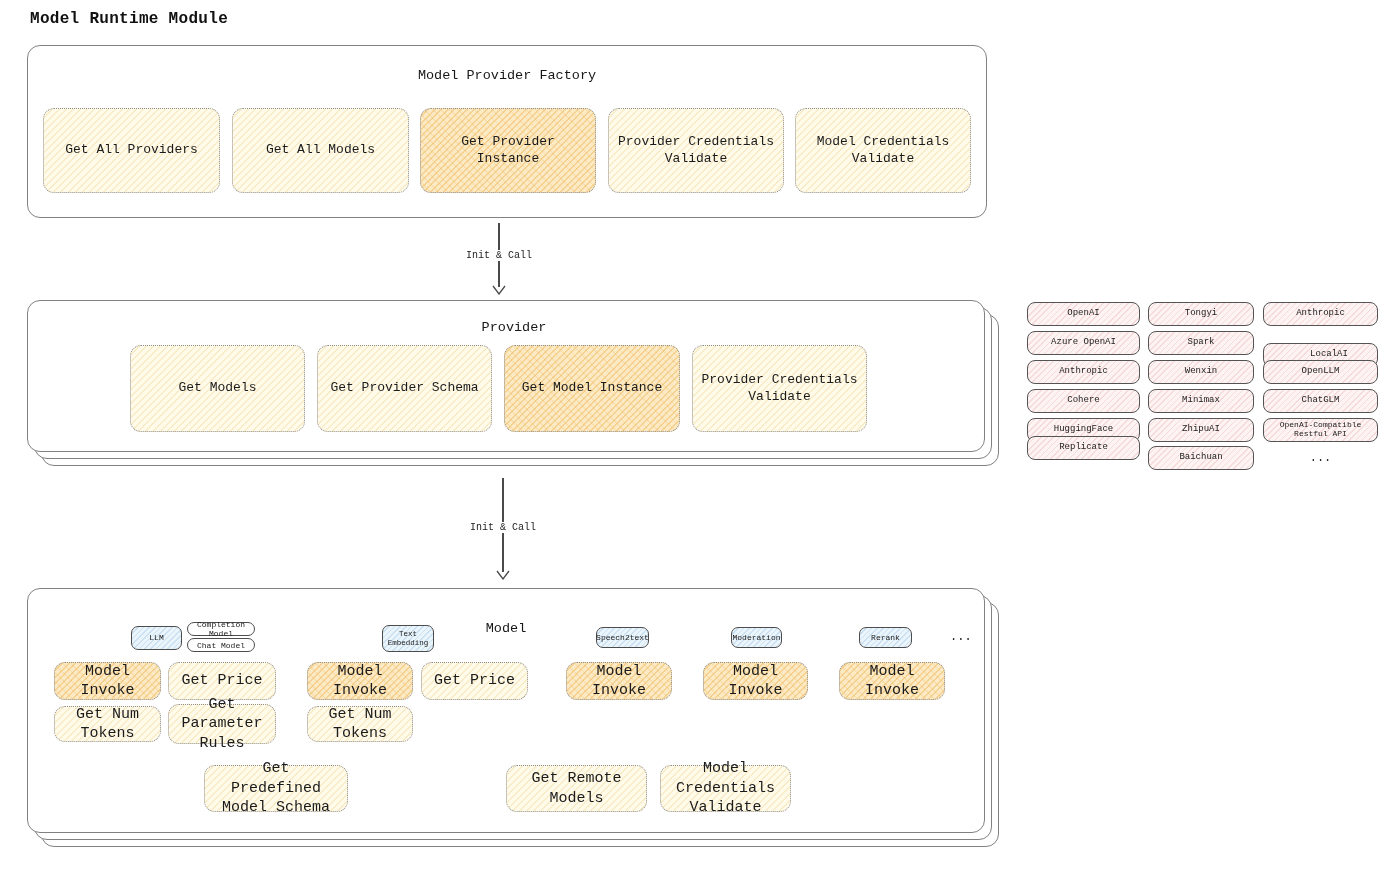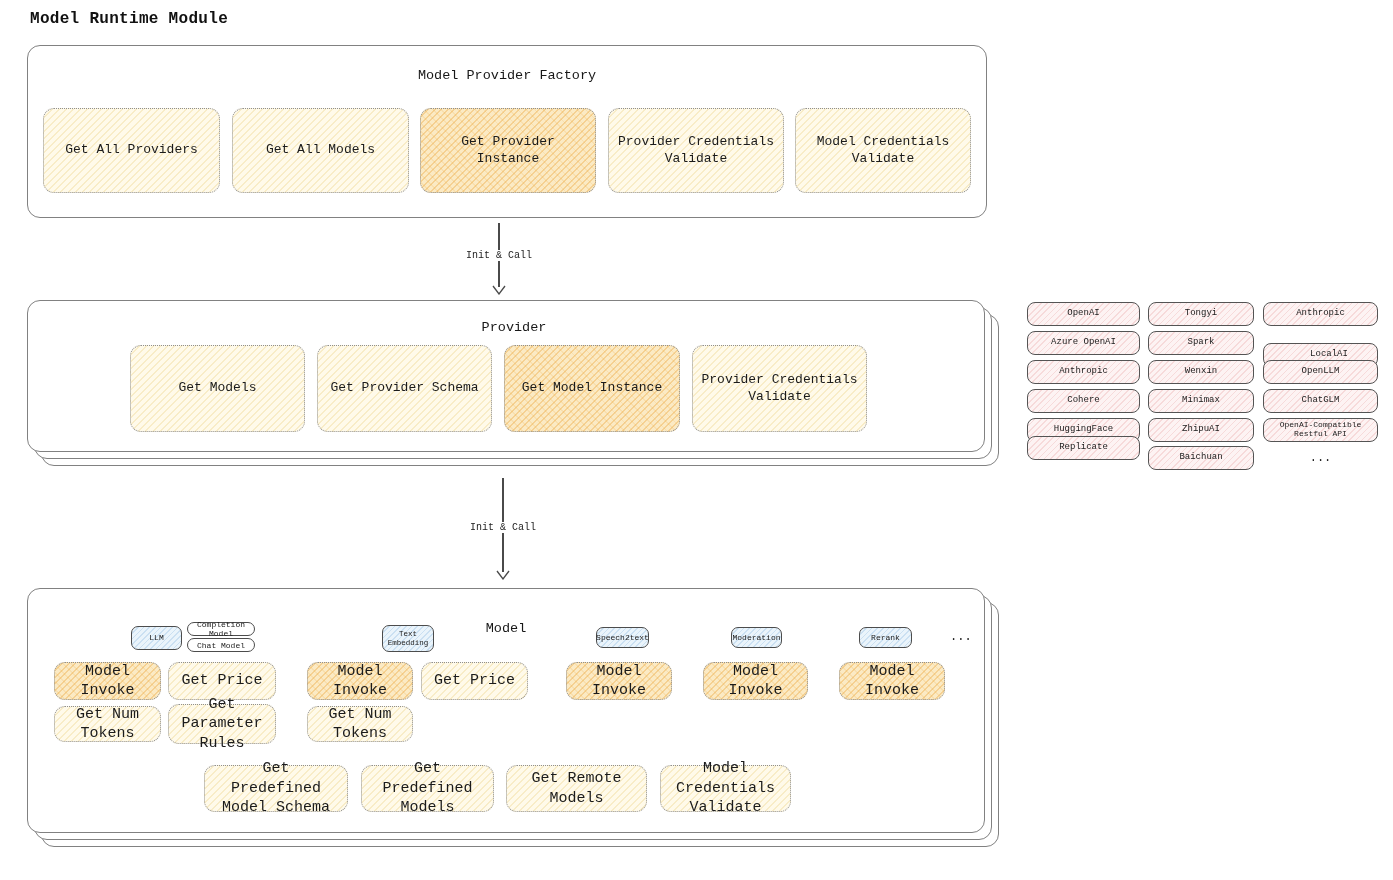--- a/index.html
+++ b/index.html
@@ -151,17 +151,16 @@
   <div class="op cream sm" style="left:421px;top:662px;width:107px;height:38px;">Get Price</div>
   <div class="op orange sm" style="left:566px;top:662px;width:106px;height:38px;">Model Invoke</div>
   <div class="op orange sm" style="left:703px;top:662px;width:105px;height:38px;">Model Invoke</div>
   <div class="op orange sm" style="left:839px;top:662px;width:106px;height:38px;">Model Invoke</div>
 
   <div class="op cream sm" style="left:54px;top:706px;width:107px;height:36px;">Get Num Tokens</div>
   <div class="op cream sm" style="left:168px;top:704px;width:108px;height:40px;">Get Parameter Rules</div>
   <div class="op cream sm" style="left:307px;top:706px;width:106px;height:36px;">Get Num Tokens</div>
 
   <div class="op cream sm" style="left:204px;top:765px;width:144px;height:47px;">Get Predefined Model Schema</div>
-  <div class="op cream sm" style="left:361px;top:765px;width:133px;height:47px;">Get Predefined Models</div>
   <div class="op cream sm" style="left:506px;top:765px;width:141px;height:47px;">Get Remote Models</div>
   <div class="op cream sm" style="left:660px;top:765px;width:131px;height:47px;">Model Credentials Validate</div>
 
 </div>
 
 </body></html>

